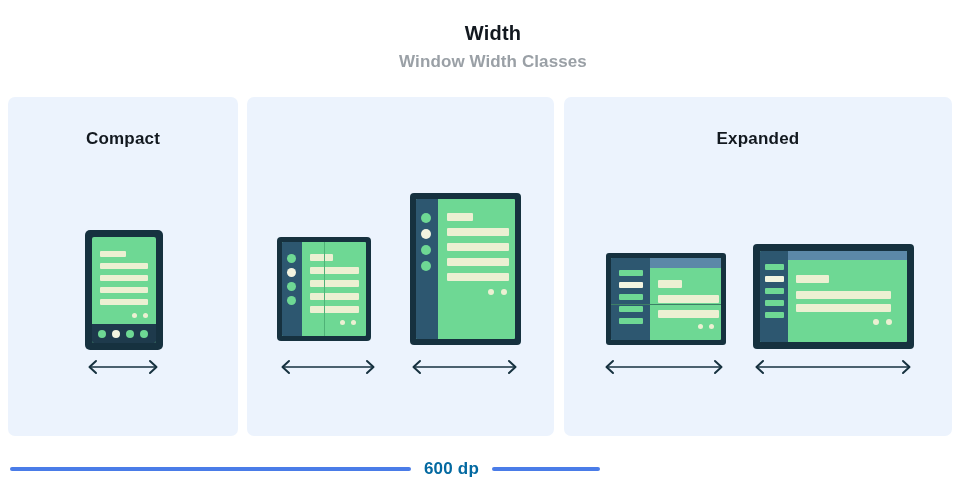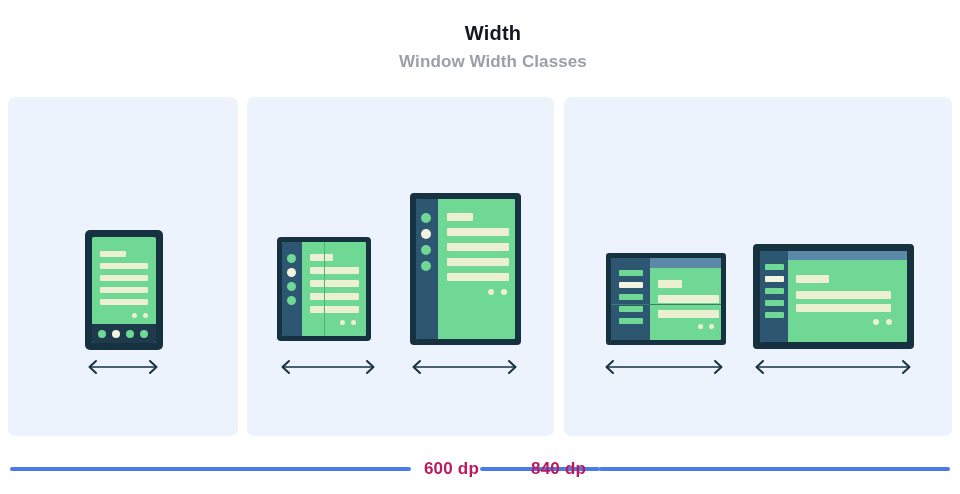--- a/index.html
+++ b/index.html
@@ -148,41 +148,42 @@
   }
   .ruler-line {
     height: 4px;
     background: #4a7ce8;
     border-radius: 2px;
     flex: 1 1 auto;
   }
   .ruler-label {
     font-size: 17px;
     font-weight: bold;
-    color: #be185d;
+    color: #0369a1;
     padding: 0 13px;
     white-space: nowrap;
     letter-spacing: 0.2px;
   }
   #ruler-600 { left: 10px; width: 590px; }
   #ruler-840 { left: 480px; width: 470px; }
   #ruler-600 .ruler-line.seg-b { flex: 0 0 108px; }
   #ruler-840 .ruler-line.seg-a { flex: 0 0 38px; }
 </style>
 </head>
 <body>
 
 <div class="stage">
 
   <div class="header">
     <div class="title">Width</div>
     <div class="subtitle">Window Width Classes</div>
   </div>
 
   <div class="panel" id="panel-compact">
+    <div class="panel-title">Compact</div>
 
     <div class="device" style="left:77px; top:133px; width:78px; height:120px; border-radius:5px;">
       <div class="screen" style="left:7px; top:7px; right:7px; bottom:7px; border-radius:2px;">
         <div class="line" style="left:8px; top:14px; width:26px; height:6px;"></div>
         <div class="line" style="left:8px; top:26px; width:48px; height:6px;"></div>
         <div class="line" style="left:8px; top:38px; width:48px; height:6px;"></div>
         <div class="line" style="left:8px; top:50px; width:48px; height:6px;"></div>
         <div class="line" style="left:8px; top:62px; width:48px; height:6px;"></div>
         <div class="dot" style="left:40px; top:76px; width:5px; height:5px;"></div>
         <div class="dot" style="left:51px; top:76px; width:5px; height:5px;"></div>
@@ -253,20 +254,21 @@
     <div class="arrow" style="left:165px; top:262px; width:105px;">
       <svg width="105" height="16" viewBox="0 0 105 16">
         <path d="M1 8 H104" stroke="#16313f" stroke-width="1.6" fill="none"></path>
         <path d="M8 2 L1.5 8 L8 14" stroke="#16313f" stroke-width="2" fill="none" stroke-linecap="round" stroke-linejoin="round"></path>
         <path d="M97 2 L103.5 8 L97 14" stroke="#16313f" stroke-width="2" fill="none" stroke-linecap="round" stroke-linejoin="round"></path>
       </svg>
     </div>
   </div>
 
   <div class="panel" id="panel-expanded">
+    <div class="panel-title">Expanded</div>
 
     <div class="device" style="left:42px; top:156px; width:120px; height:92px; border-radius:3px;">
       <div class="screen" style="left:5px; top:5px; right:5px; bottom:5px; border-radius:1px;">
         <div class="rail" style="width:39px; background:#2d5770;">
           <div class="rail-bar" style="left:8px; top:12px; width:24px; height:6px;"></div>
           <div class="rail-bar active" style="left:8px; top:24px; width:24px; height:6px;"></div>
           <div class="rail-bar" style="left:8px; top:36px; width:24px; height:6px;"></div>
           <div class="rail-bar" style="left:8px; top:48px; width:24px; height:6px;"></div>
           <div class="rail-bar" style="left:8px; top:60px; width:24px; height:6px;"></div>
         </div>
@@ -313,19 +315,14 @@
       </svg>
     </div>
   </div>
 
   <div class="ruler" id="ruler-600">
     <div class="ruler-line seg-a"></div>
     <div class="ruler-label">600 dp</div>
     <div class="ruler-line seg-b"></div>
   </div>
 
-  <div class="ruler" id="ruler-840">
-    <div class="ruler-line seg-a"></div>
-    <div class="ruler-label">840 dp</div>
-    <div class="ruler-line seg-b"></div>
-  </div>
 
 </div>
 
 </body></html>

